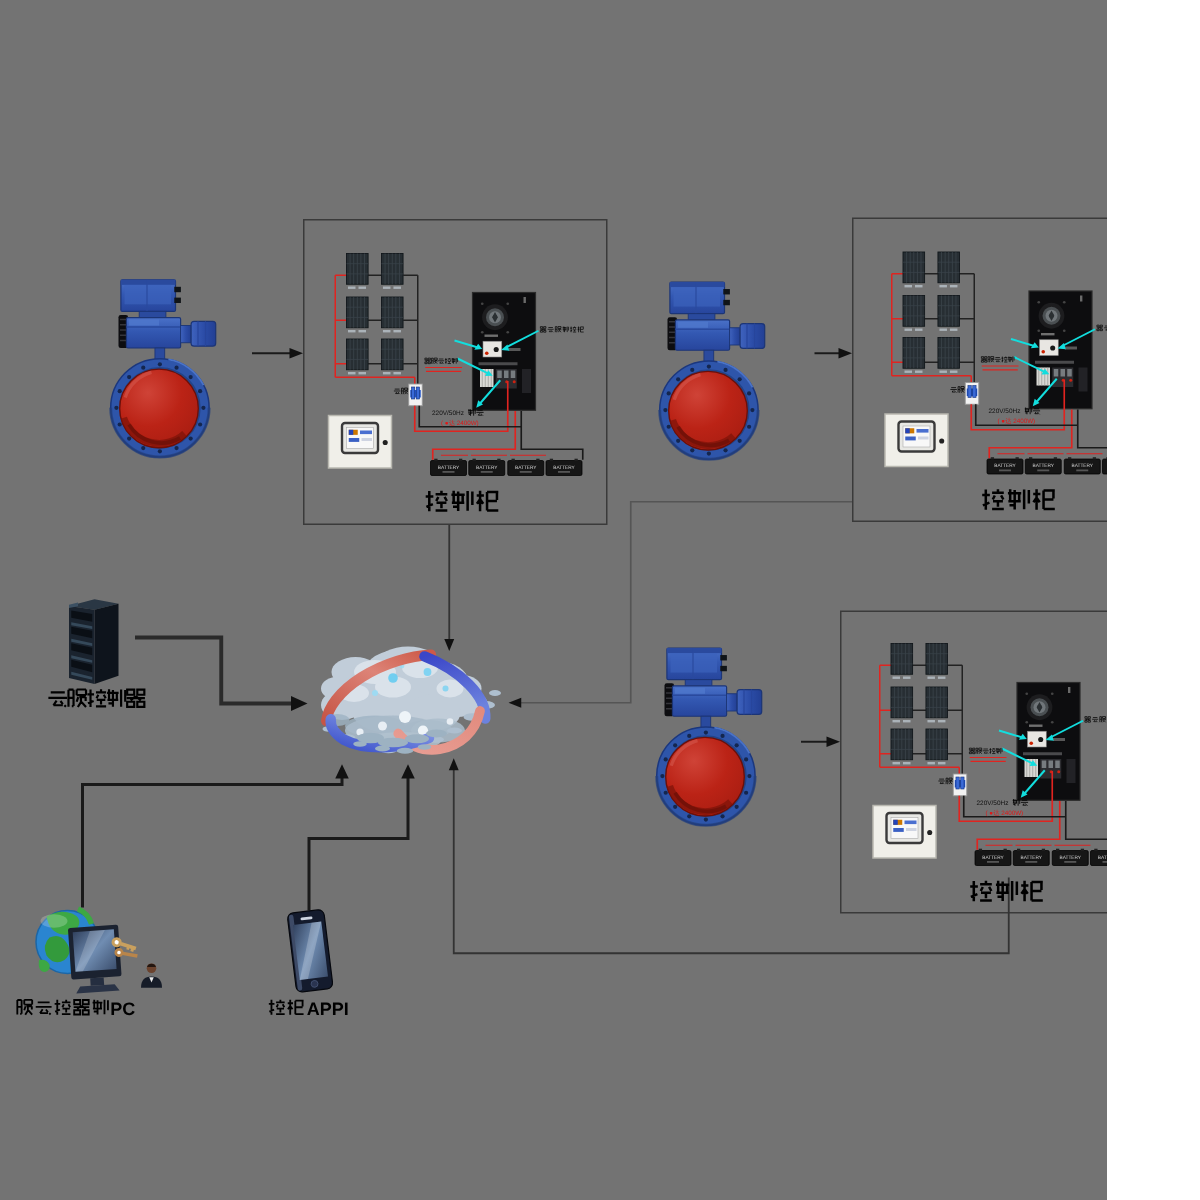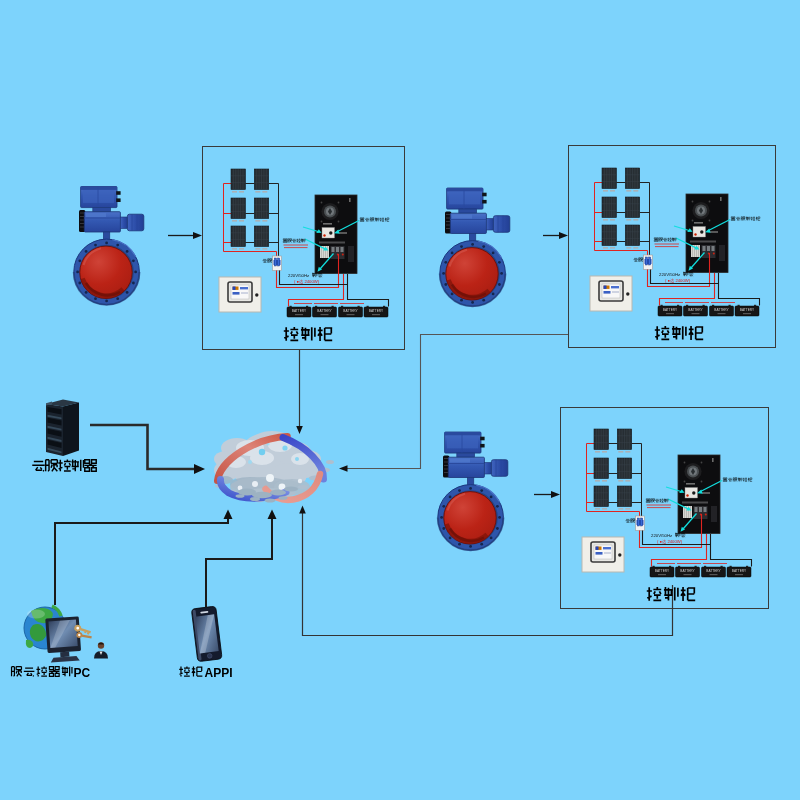--- a/index.html
+++ b/index.html
@@ -1,16 +1,16 @@
 <!DOCTYPE html>
 <html><head>
 <meta charset="utf-8">
 <style>
 html,body{margin:0;padding:0;background:#fff;}
-#stage{position:relative;width:800px;height:800px;background:#7dd3fc;overflow:hidden;
+#stage{position:relative;width:738px;height:800px;background:#737373;overflow:hidden;
 font-family:"Liberation Sans",sans-serif;}
 svg{position:absolute;left:0;top:0;}
 </style>
 </head>
 <body>
 <div id="stage">
 <svg width="800" height="800" viewBox="0 0 800 800">
 <defs>
 <linearGradient id="blu" x1="0" y1="0" x2="0" y2="1">
  <stop offset="0" stop-color="#4a71c8"></stop>

